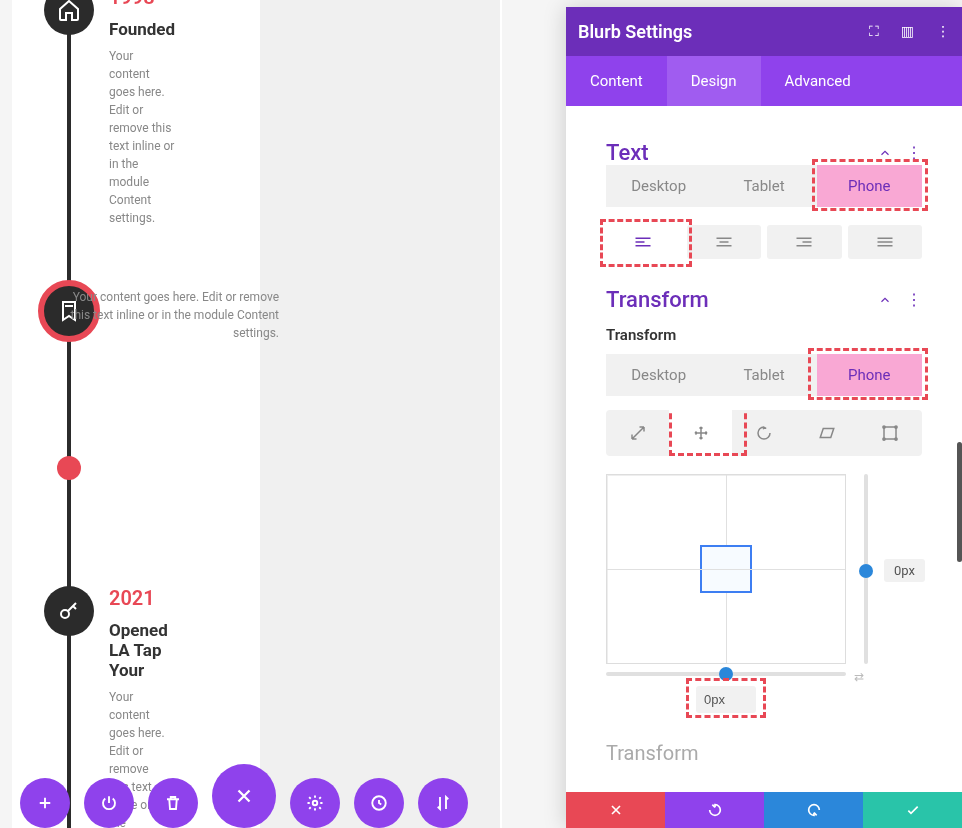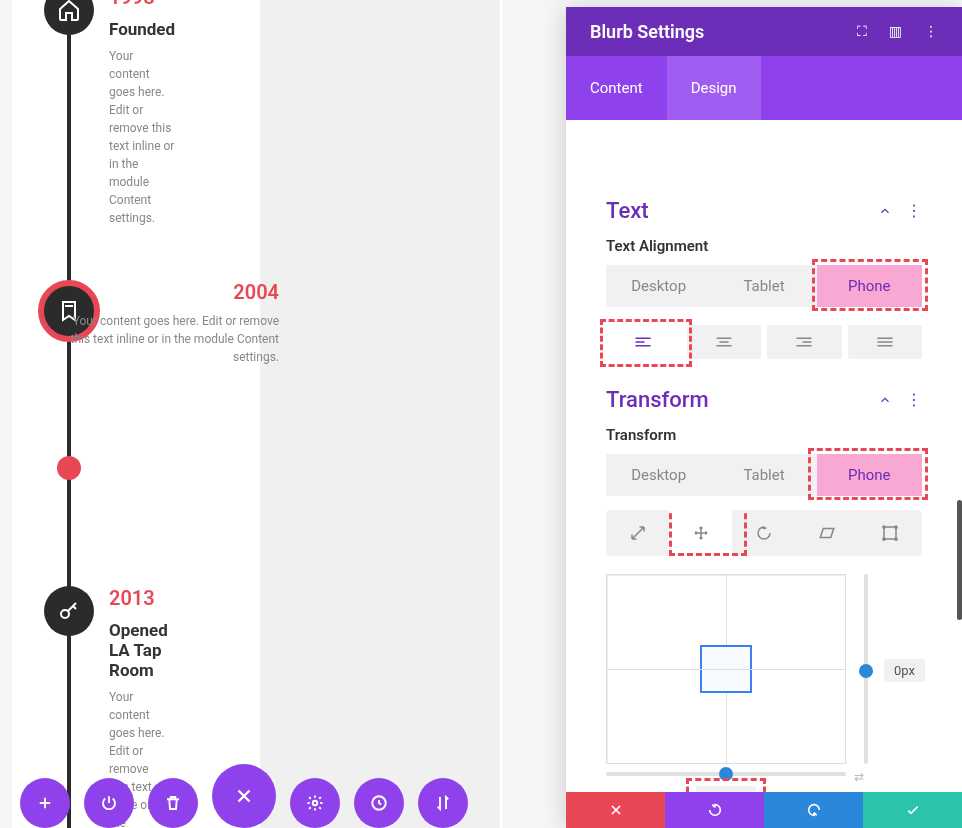--- a/index.html
+++ b/index.html
@@ -23,30 +23,30 @@
 .red-dot { position: absolute; left: 45px; top: 456px; width: 24px; height: 24px; border-radius: 50%; background: #e84855; }
 
 
 .action-bar { position: absolute; bottom: 0; left: 20px; display: flex; gap: 14px; align-items: flex-end; }
 .action-btn { width: 50px; height: 50px; border-radius: 50%; background: #8f42ec; display: flex; align-items: center; justify-content: center; color: #fff; cursor: pointer; }
 .action-btn.big { width: 64px; height: 64px; }
 .action-btn svg { width: 18px; height: 18px; stroke: #fff; fill: none; stroke-width: 2.5; }
 
 
 .panel { position: absolute; right: 0; top: 7px; width: 396px; background: #fff; box-shadow: -2px 0 20px rgba(0,0,0,0.15); height: 821px; display: flex; flex-direction: column; }
-.panel-header { background: #6c2eb9; color: #fff; padding: 14px 24px; display: flex; align-items: center; justify-content: space-between; }
+.panel-header { background: #6c2eb9; color: #fff; padding: 14px 12px; display: flex; align-items: center; justify-content: space-between; }
 .panel-title { font-size: 18px; font-weight: 600; }
 .panel-header-icons { display: flex; gap: 22px; }
 .panel-header-icons span { cursor: pointer; font-size: 14px; }
 
 .panel-tabs { background: #8f42ec; display: flex; }
-.panel-tab { padding: 23px 24px; color: #fff; font-size: 15px; cursor: pointer; }
+.panel-tab { padding: 16px 24px; color: #fff; font-size: 15px; cursor: pointer; }
 .panel-tab.active { background: #a05cf0; }
 
-.panel-body { flex: 1; overflow-y: auto; padding: 16px; position: relative; margin-top: 44px; }
+.panel-body { flex: 1; overflow-y: auto; padding: 16px; position: relative; }
 .panel-scrollbar { position: absolute; right: 0; top: 336px; width: 5px; height: 120px; background: #555; border-radius: 3px; }
 
 .section { padding: 18px 24px 10px; }
 .section-header { display: flex; align-items: center; justify-content: space-between; cursor: pointer; }
 .section-title { color: #6c2eb9; font-size: 22px; font-weight: 500; }
 .section-icons { display: flex; gap: 14px; align-items: center; color: #6c2eb9; }
 .section-icons svg { width: 14px; height: 14px; stroke: currentColor; fill: none; stroke-width: 2; }
 
 .field-label { font-weight: 600; font-size: 15px; color: #333; margin: 14px 0 10px; }
 
@@ -109,37 +109,36 @@
   </div>
 
   <div class="tl-item" style="top:280px;">
     <div class="tl-icon ring">
       <svg viewBox="0 0 24 24">
           <path d="M6 3h12v18l-6-4-6 4z"></path>
           <path d="M8 7h8"></path>
         </svg>
     </div>
     <div class="tl-content right-align">
-      <div class="tl-year">2004</div>
       <div class="tl-body">Your content goes here. Edit or remove this text inline or in the module Content settings.</div>
     </div>
   </div>
 
   <div class="red-dot"></div>
 
   <div class="tl-item" style="top:586px;">
     <div class="tl-icon">
       <svg viewBox="0 0 24 24">
           <circle cx="8" cy="15" r="4"></circle>
           <path d="M11 12l8-8M16 7l3 3"></path>
         </svg>
     </div>
     <div class="tl-content">
-      <div class="tl-year">2013</div>
-      <div class="tl-title">Opened LA Tap Room</div>
+      <div class="tl-year">2021</div>
+      <div class="tl-title">Opened LA Tap Your</div>
       <div class="tl-body">Your content goes here. Edit or remove this text inline or in the module Content settings.</div>
     </div>
   </div>
 </div>
 
 <div class="action-bar">
   <div class="action-btn">
       <svg viewBox="0 0 24 24">
         <path d="M12 5v14M5 12h14"></path>
       </svg>
@@ -184,34 +183,34 @@
     <div class="panel-title">Blurb Settings</div>
     <div class="panel-header-icons">
       <span>⛶</span>
       <span>▥</span>
       <span>⋮</span>
     </div>
   </div>
   <div class="panel-tabs">
     <div class="panel-tab">Content</div>
     <div class="panel-tab active">Design</div>
+    <div class="panel-tab">Advanced</div>
   </div>
 
   <div class="panel-body">
     <div class="section">
       <div class="section-header">
         <div class="section-title">Text</div>
         <div class="section-icons">
           <svg viewBox="0 0 24 24">
               <path d="M6 15l6-6 6 6"></path>
             </svg>
           <span>⋮</span>
         </div>
       </div>
-      <div class="field-label">Text Alignment</div>
       <div class="device-row" style="position:relative;">
         <div class="device-btn">Desktop</div>
         <div class="device-btn">Tablet</div>
         <div class="device-btn active">Phone</div>
         <div class="dashed-highlight" style="right:-6px;top:-6px;width:116px;height:52px;"></div>
       </div>
       <div class="align-row" style="position:relative;">
         <div class="align-btn active">
             <svg viewBox="0 0 24 14">
               <path d="M2 2h20M2 7h12M2 12h20"></path>

